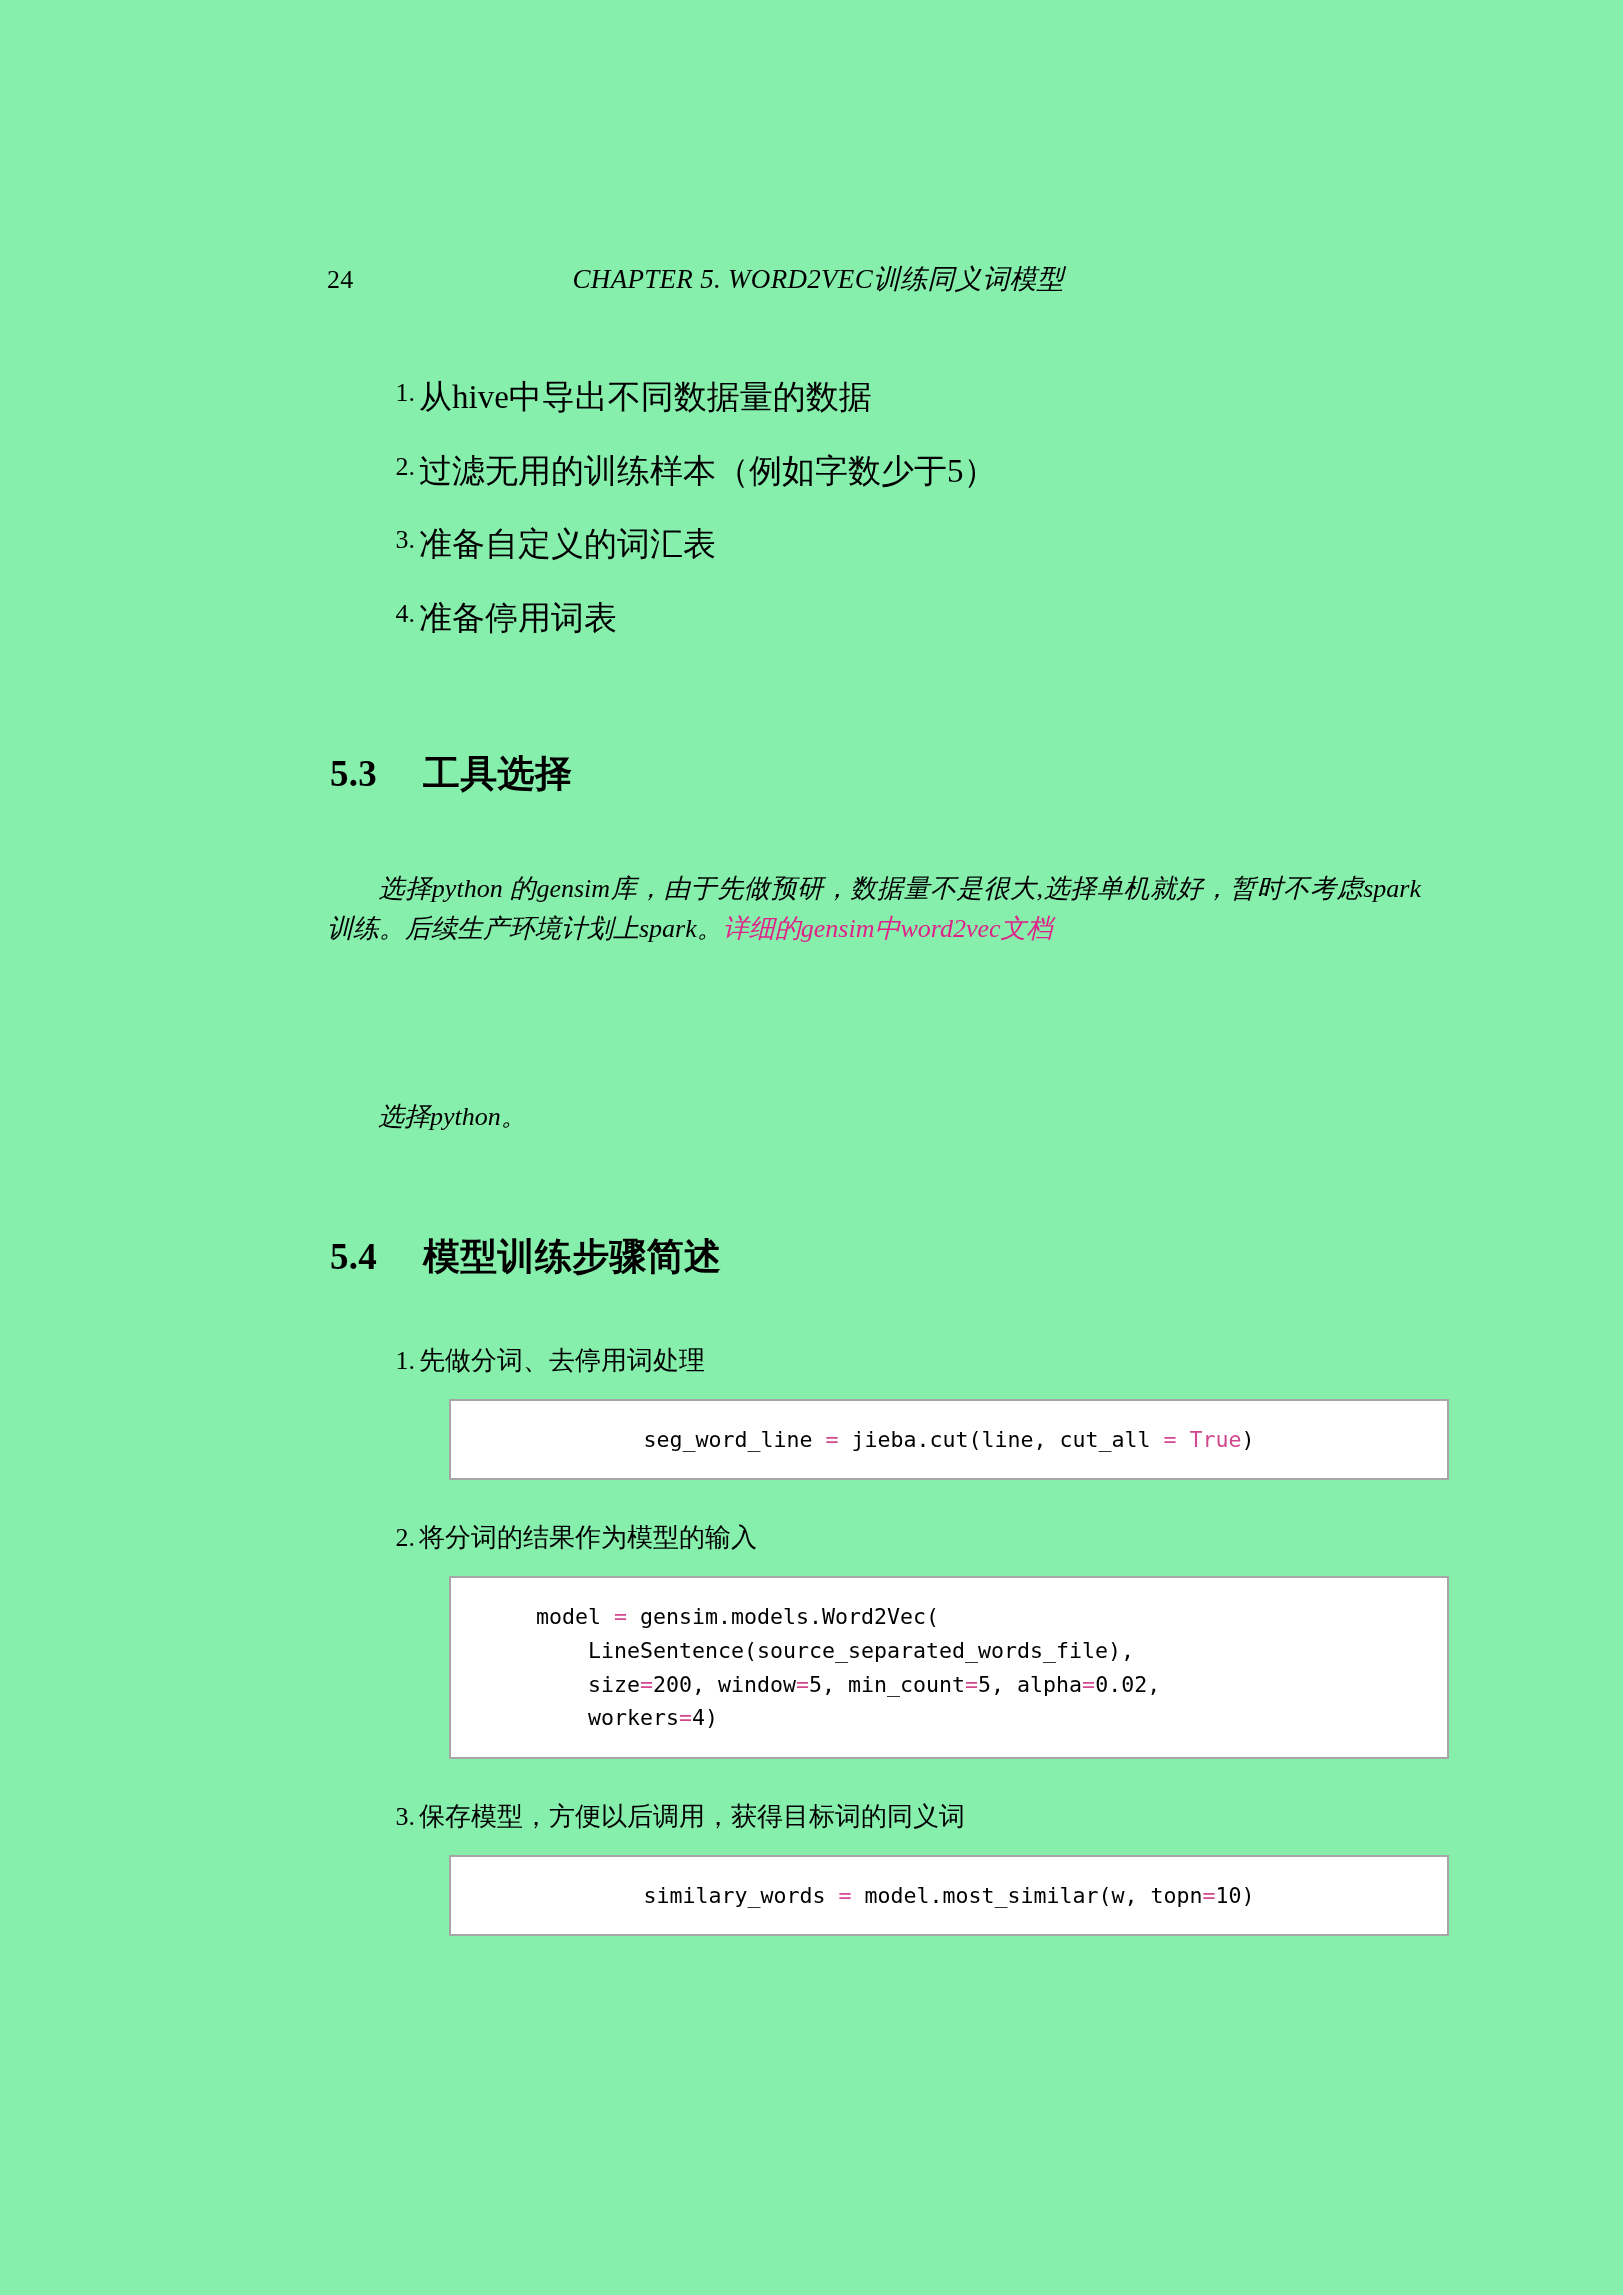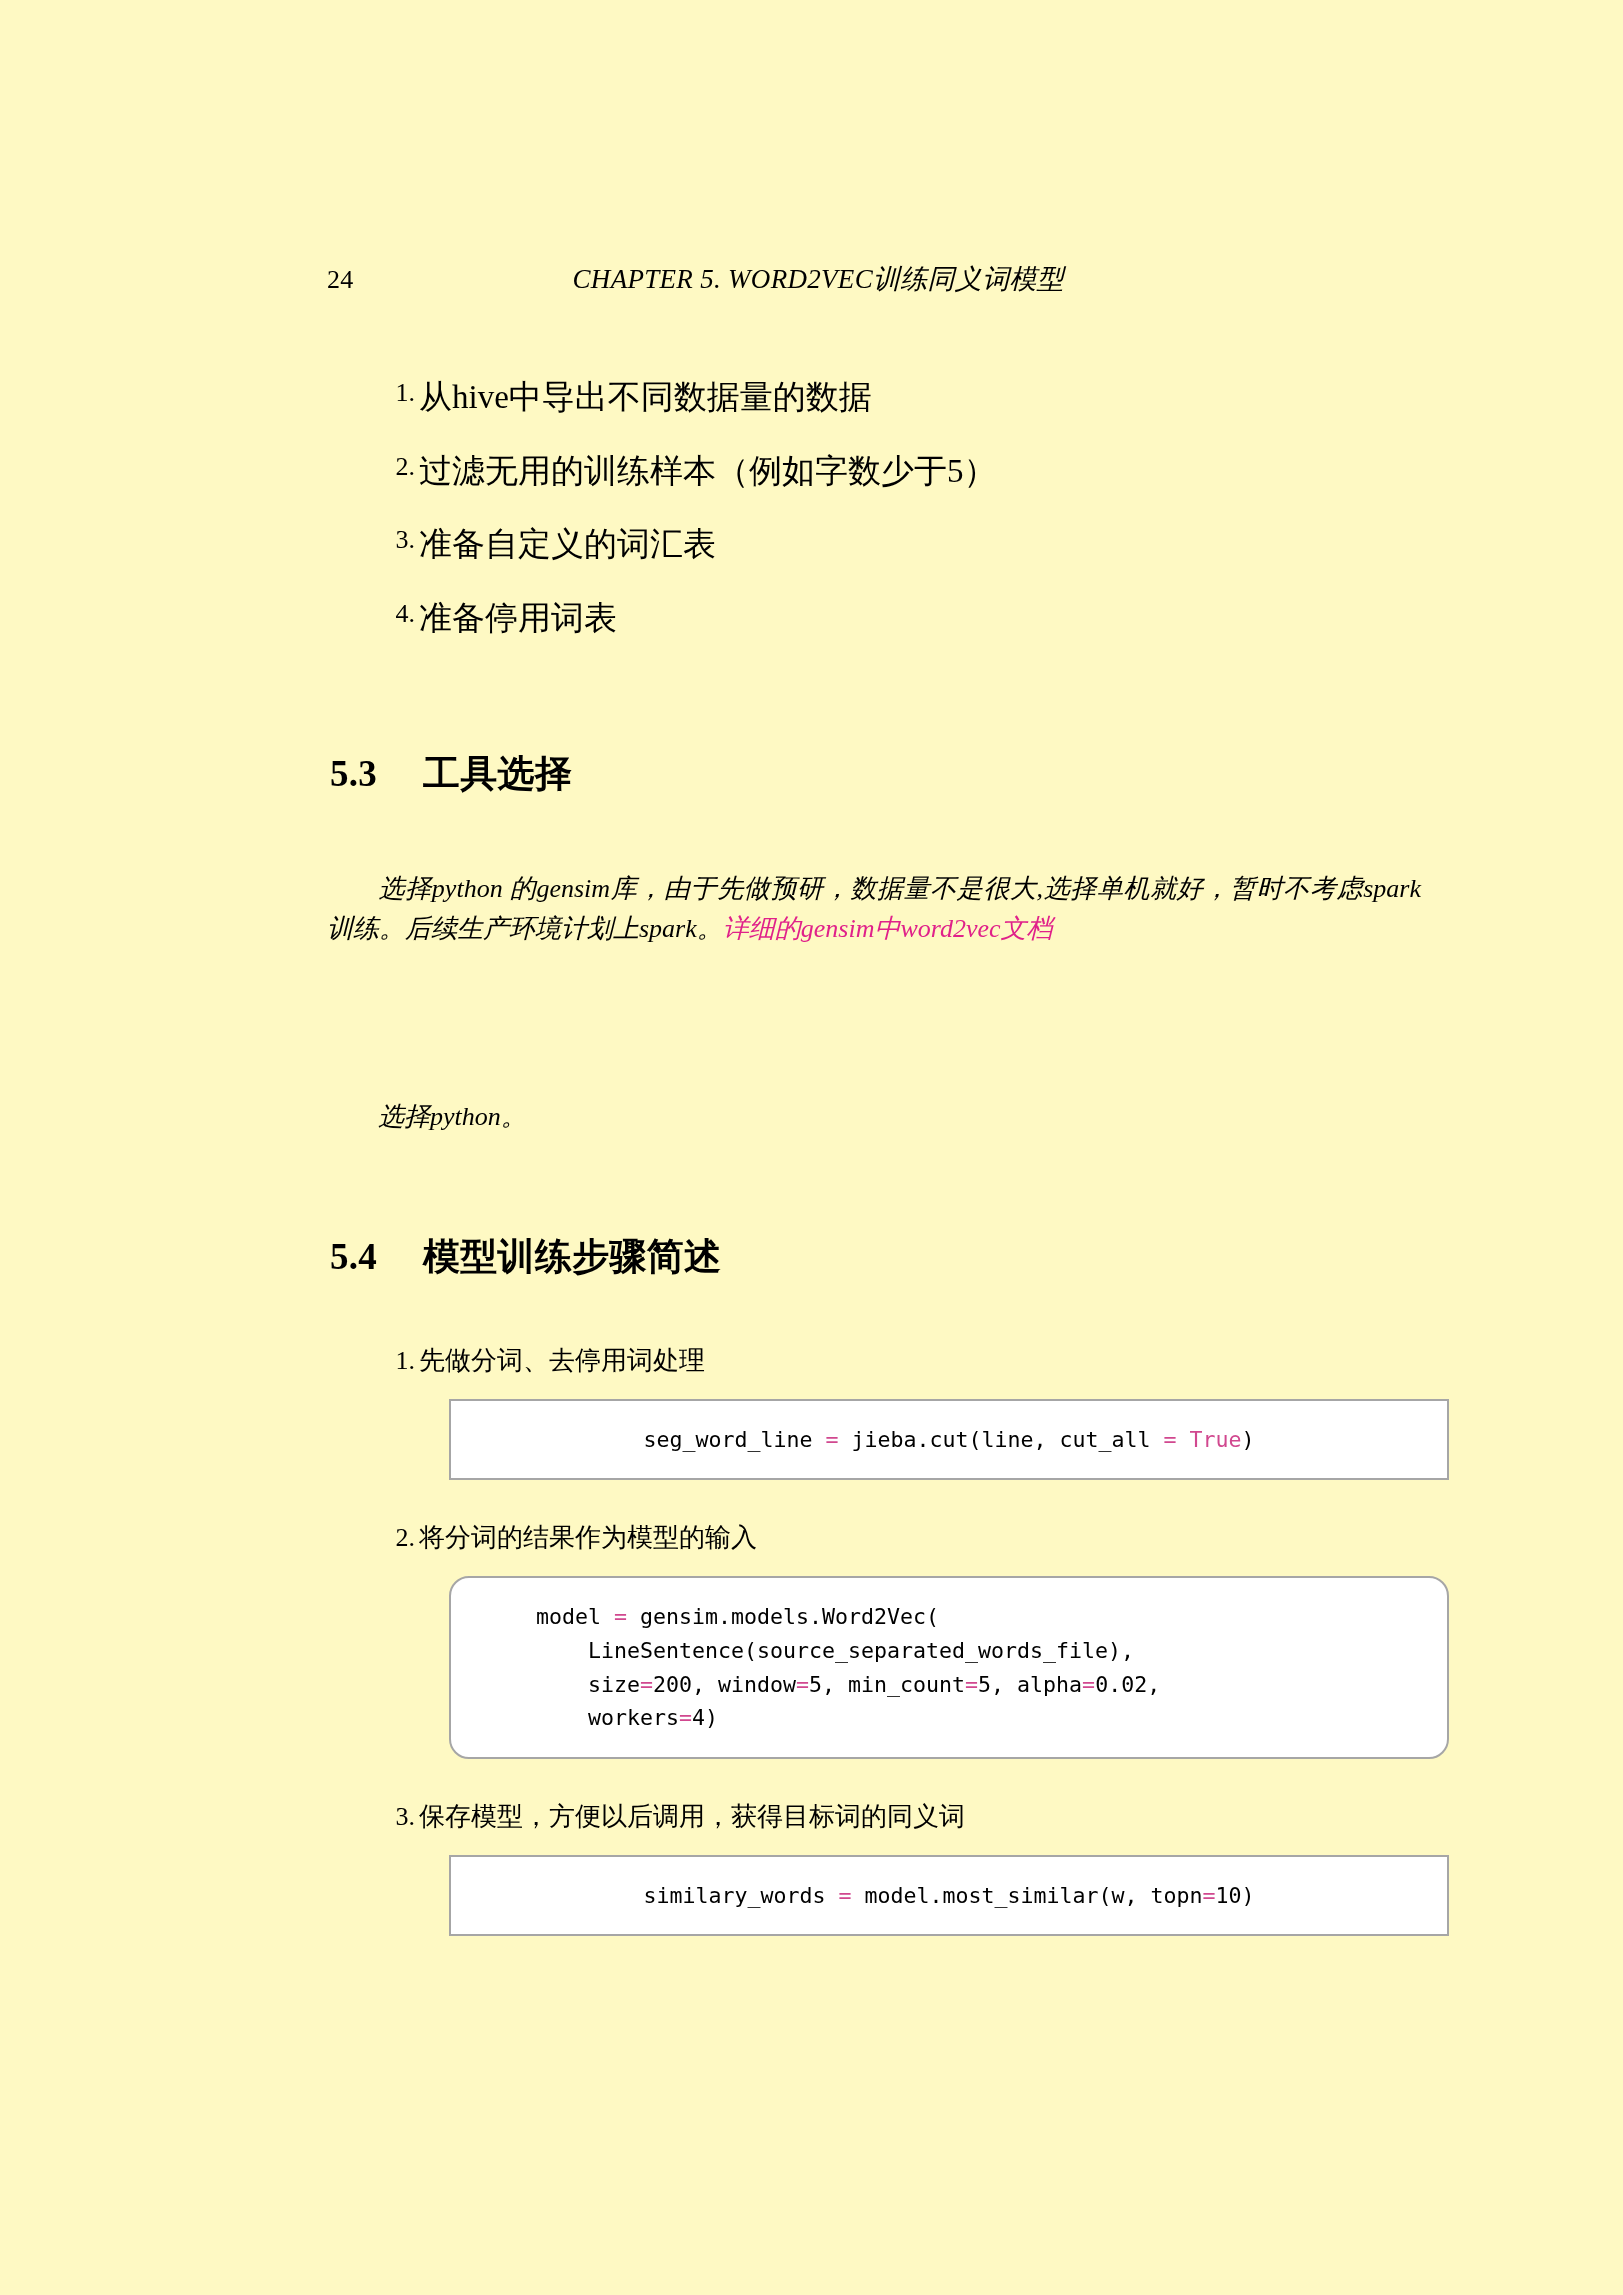--- a/index.html
+++ b/index.html
@@ -5,21 +5,21 @@
   html, body {
     margin: 0;
     padding: 0;
     background: #ffffff;
   }
 
   .page {
     position: relative;
     width: 1623px;
     height: 2295px;
-    background: #fef9c3;
+    background: #86efac;
     font-family: "Liberation Serif", "DejaVu Serif", serif;
     color: #000000;
     overflow: hidden;
     box-sizing: border-box;
   }
 
   
   .runhead {
     position: absolute;
     left: 327px;
@@ -167,21 +167,21 @@
     font-size: 21.6px;
     line-height: 1.56;
     color: #000000;
     white-space: pre;
   }
   .codebox.center { text-align: center; }
   .codebox .op { color: #D1488F; }
   .codebox .kw { color: #D1488F; }
 
   .code-1 { margin-left: 30px; width: 1000px; }
-  .code-2 { margin-left: 30px; width: 1000px; text-align: left; padding-left: 85px; border-radius: 20px; }
+  .code-2 { margin-left: 30px; width: 1000px; text-align: left; padding-left: 85px; }
   .code-3 { margin-left: 30px; width: 1000px; }
 
   .gap-after-code { height: 41px; }
 </style>
 </head>
 <body>
 
 <div class="page">
 
   <div class="runhead">

